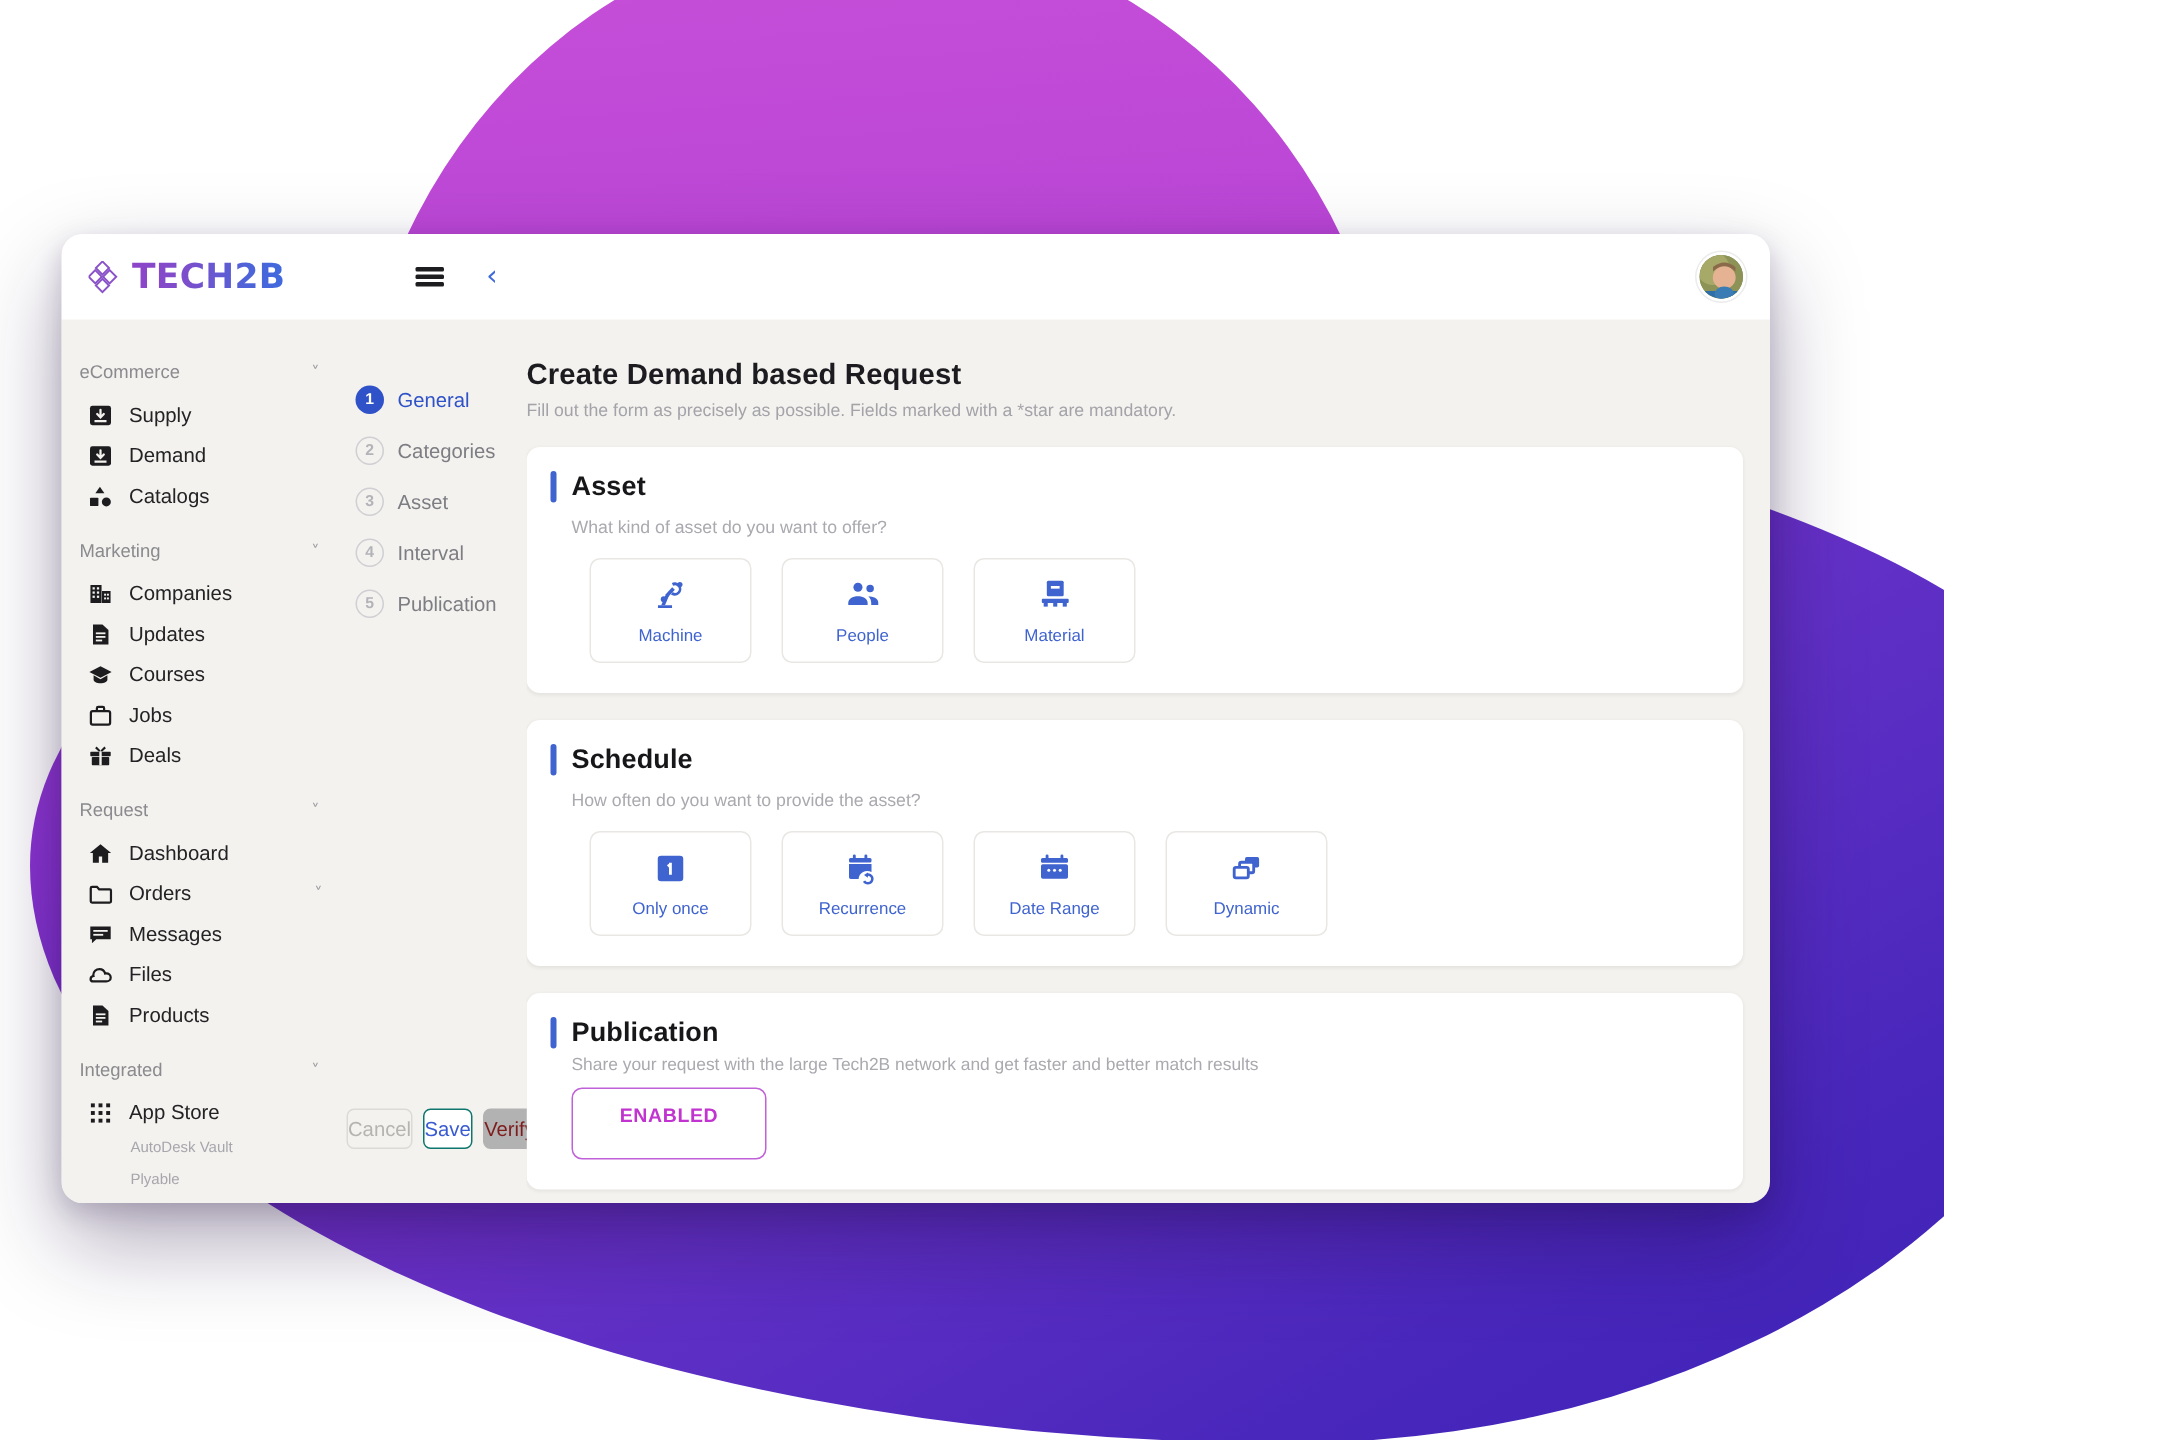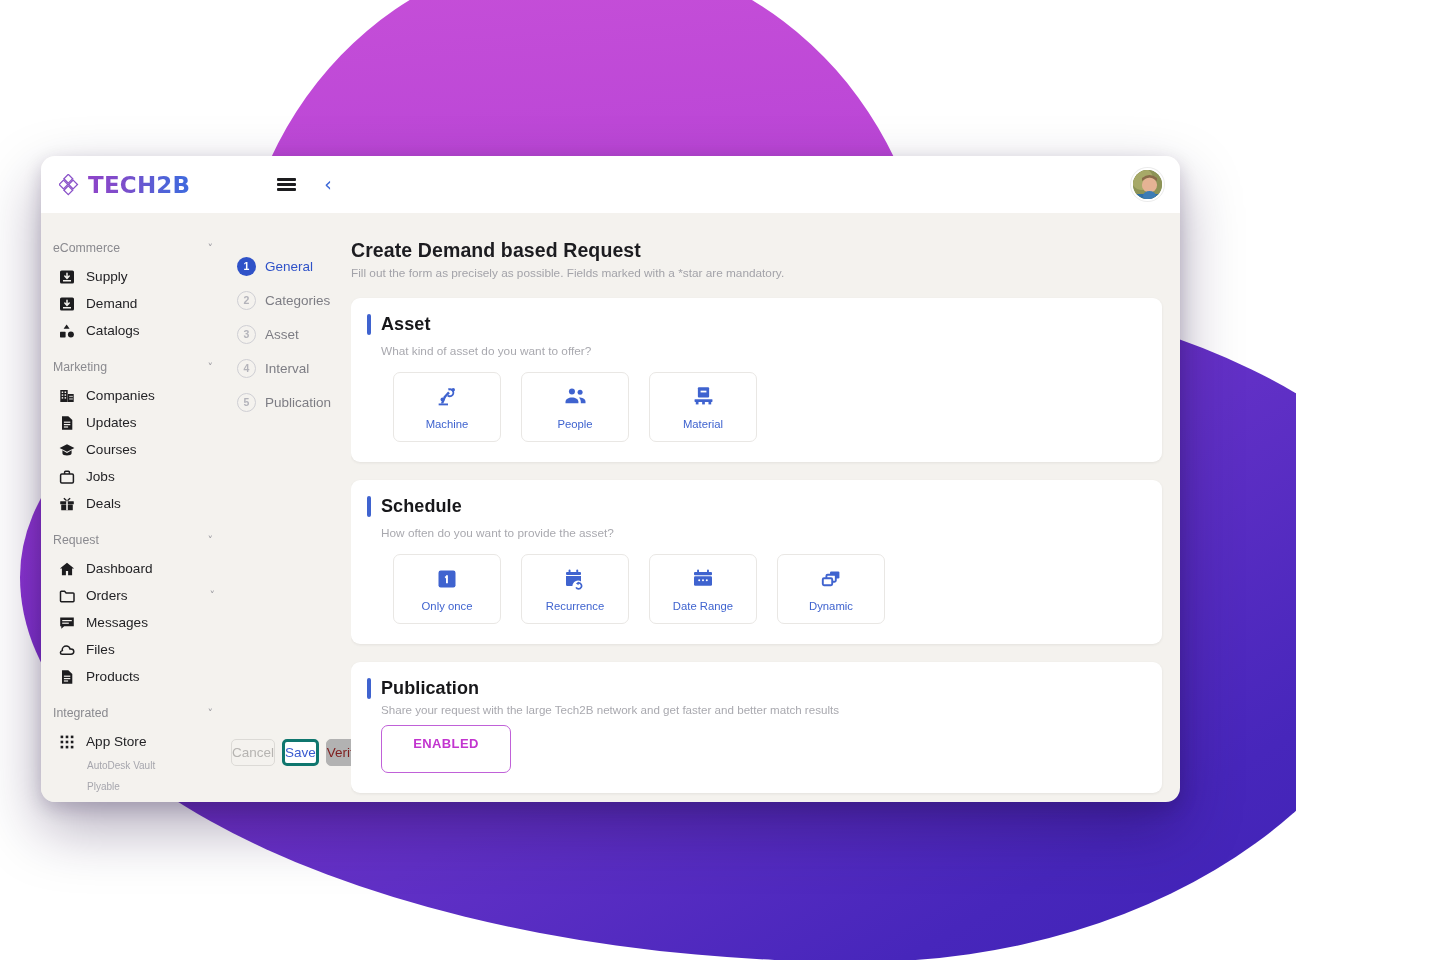--- a/index.html
+++ b/index.html
@@ -118,21 +118,21 @@
   .step-label { font-size:13.5px; color:#7d7d84; }
   .step.active .step-label { color:#2f52c8; }
 
   .actions { position:absolute; left:2px; bottom:36px; width:118px; display:flex; flex-direction:row; gap:7px; }
   .btn {
     height: 27px; border-radius:5px; font-size:13.5px;
     display:flex; align-items:center; justify-content:center;
     cursor:pointer; user-select:none;
   }
   .btn-cancel { background:transparent; border:1px solid #dcdad6; color:#b6b4b1; }
-  .btn-save   { background:#fff; border:3px solid #0f766e; color:#3a5bd0; }
+  .btn-save   { background:#fff; border:1px solid #0f766e; color:#3a5bd0; }
   .btn-verify { background:#b2b2b2; border:1px solid #b2b2b2; color:#7f1d1d; }
 
   
   .main { flex:1; min-width:0; padding: 26px 18px 0 0; overflow:hidden; }
   .page-title { font-size:19.5px; font-weight:700; color:#1c1c20; letter-spacing:.1px;}
   .page-sub { font-size:11.8px; color:#a3a3a9; margin-top:4px; }
 
   .card {
     background:#fff; border-radius:9px;
     box-shadow: 0 1px 3px rgba(0,0,0,.07);

